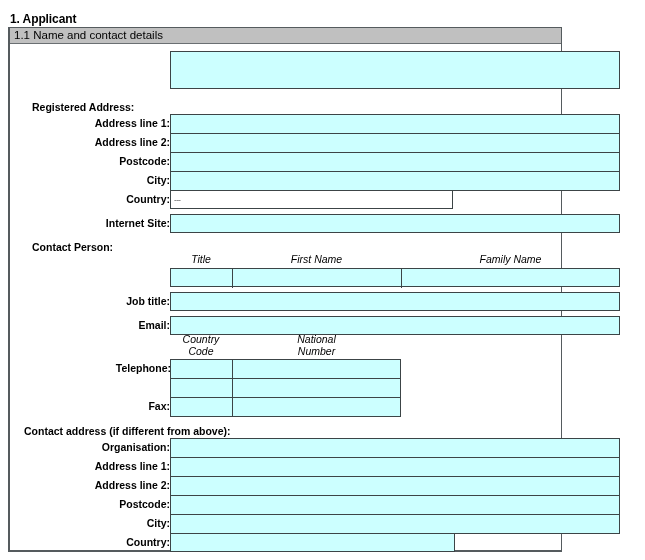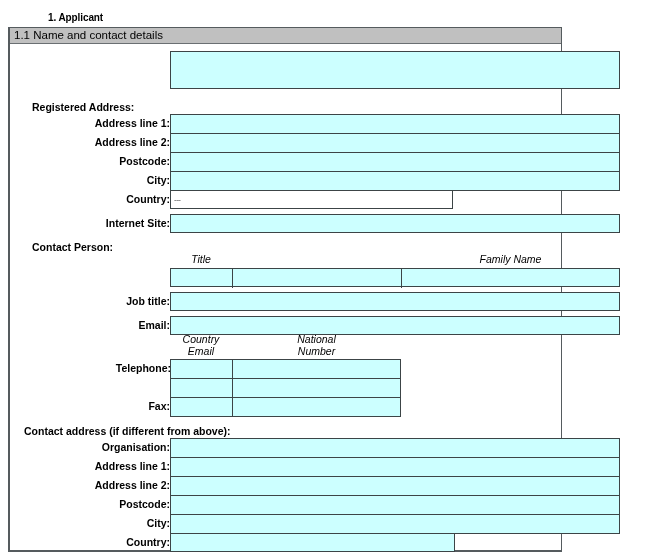--- a/index.html
+++ b/index.html
@@ -15,24 +15,23 @@
     color: #000000;
     overflow: hidden;
     position: relative;
   }
 
   
   .page-title {
     position: absolute;
     left: 10px;
     top: 12px;
-    font-size: 10px;
+    font-size: 12px;
     font-weight: bold;
     letter-spacing: -0.1px;
-    margin-left: 38px;
   }
 
   
   .form-frame {
     position: absolute;
     left: 8px;
     top: 27px;
     width: 554px;
     height: 525px;
     border: 1px solid #555b5e;
@@ -161,38 +160,39 @@
   <div class="fld white" style="left:160px; top:162px; width:283px; height:19px;">
     <span class="ph">---</span>
   </div>
 
   <div class="lbl" style="left:4px; top:186px;">Internet Site:</div>
   <div class="fld" style="left:160px; top:186px; width:450px; height:19px;"></div>
 
   <div class="sect-lbl" style="left:22px; top:212px;">Contact Person:</div>
 
   <div class="cap" style="left:160px; top:225px; width:62px;">Title</div>
+  <div class="cap" style="left:222px; top:225px; width:169px;">First Name</div>
   <div class="cap" style="left:391px; top:225px; width:219px;">Family Name</div>
 
   <div class="group" style="left:160px; top:240px; width:450px; height:19px;">
     <div class="grow" style="top:0px; border-bottom:none;">
       <div class="gcell" style="left:0px;   width:62px;"></div>
       <div class="gcell" style="left:62px;  width:169px;"></div>
       <div class="gcell last" style="left:231px; width:219px;"></div>
     </div>
   </div>
 
   <div class="lbl" style="left:4px; top:264px;">Job title:</div>
   <div class="fld" style="left:160px; top:264px; width:450px; height:19px;"></div>
 
   <div class="lbl" style="left:4px; top:288px;">Email:</div>
   <div class="fld" style="left:160px; top:288px; width:450px; height:19px;"></div>
 
   <div class="cap" style="left:160px; top:305px; width:62px;">Country
-Email</div>
+Code</div>
   <div class="cap" style="left:222px; top:305px; width:169px;">National
 Number</div>
 
   <div class="lbl" style="left:5px; top:331px;">Telephone:</div>
   <div class="lbl" style="left:4px; top:369px;text-align:right;">Fax:</div>
 
   <div class="group" style="left:160px; top:331px; width:231px; height:58px;">
     <div class="grow" style="top:0px;">
       <div class="gcell" style="left:0px; width:62px;"></div>
       <div class="gcell last" style="left:62px; width:169px;"></div>

